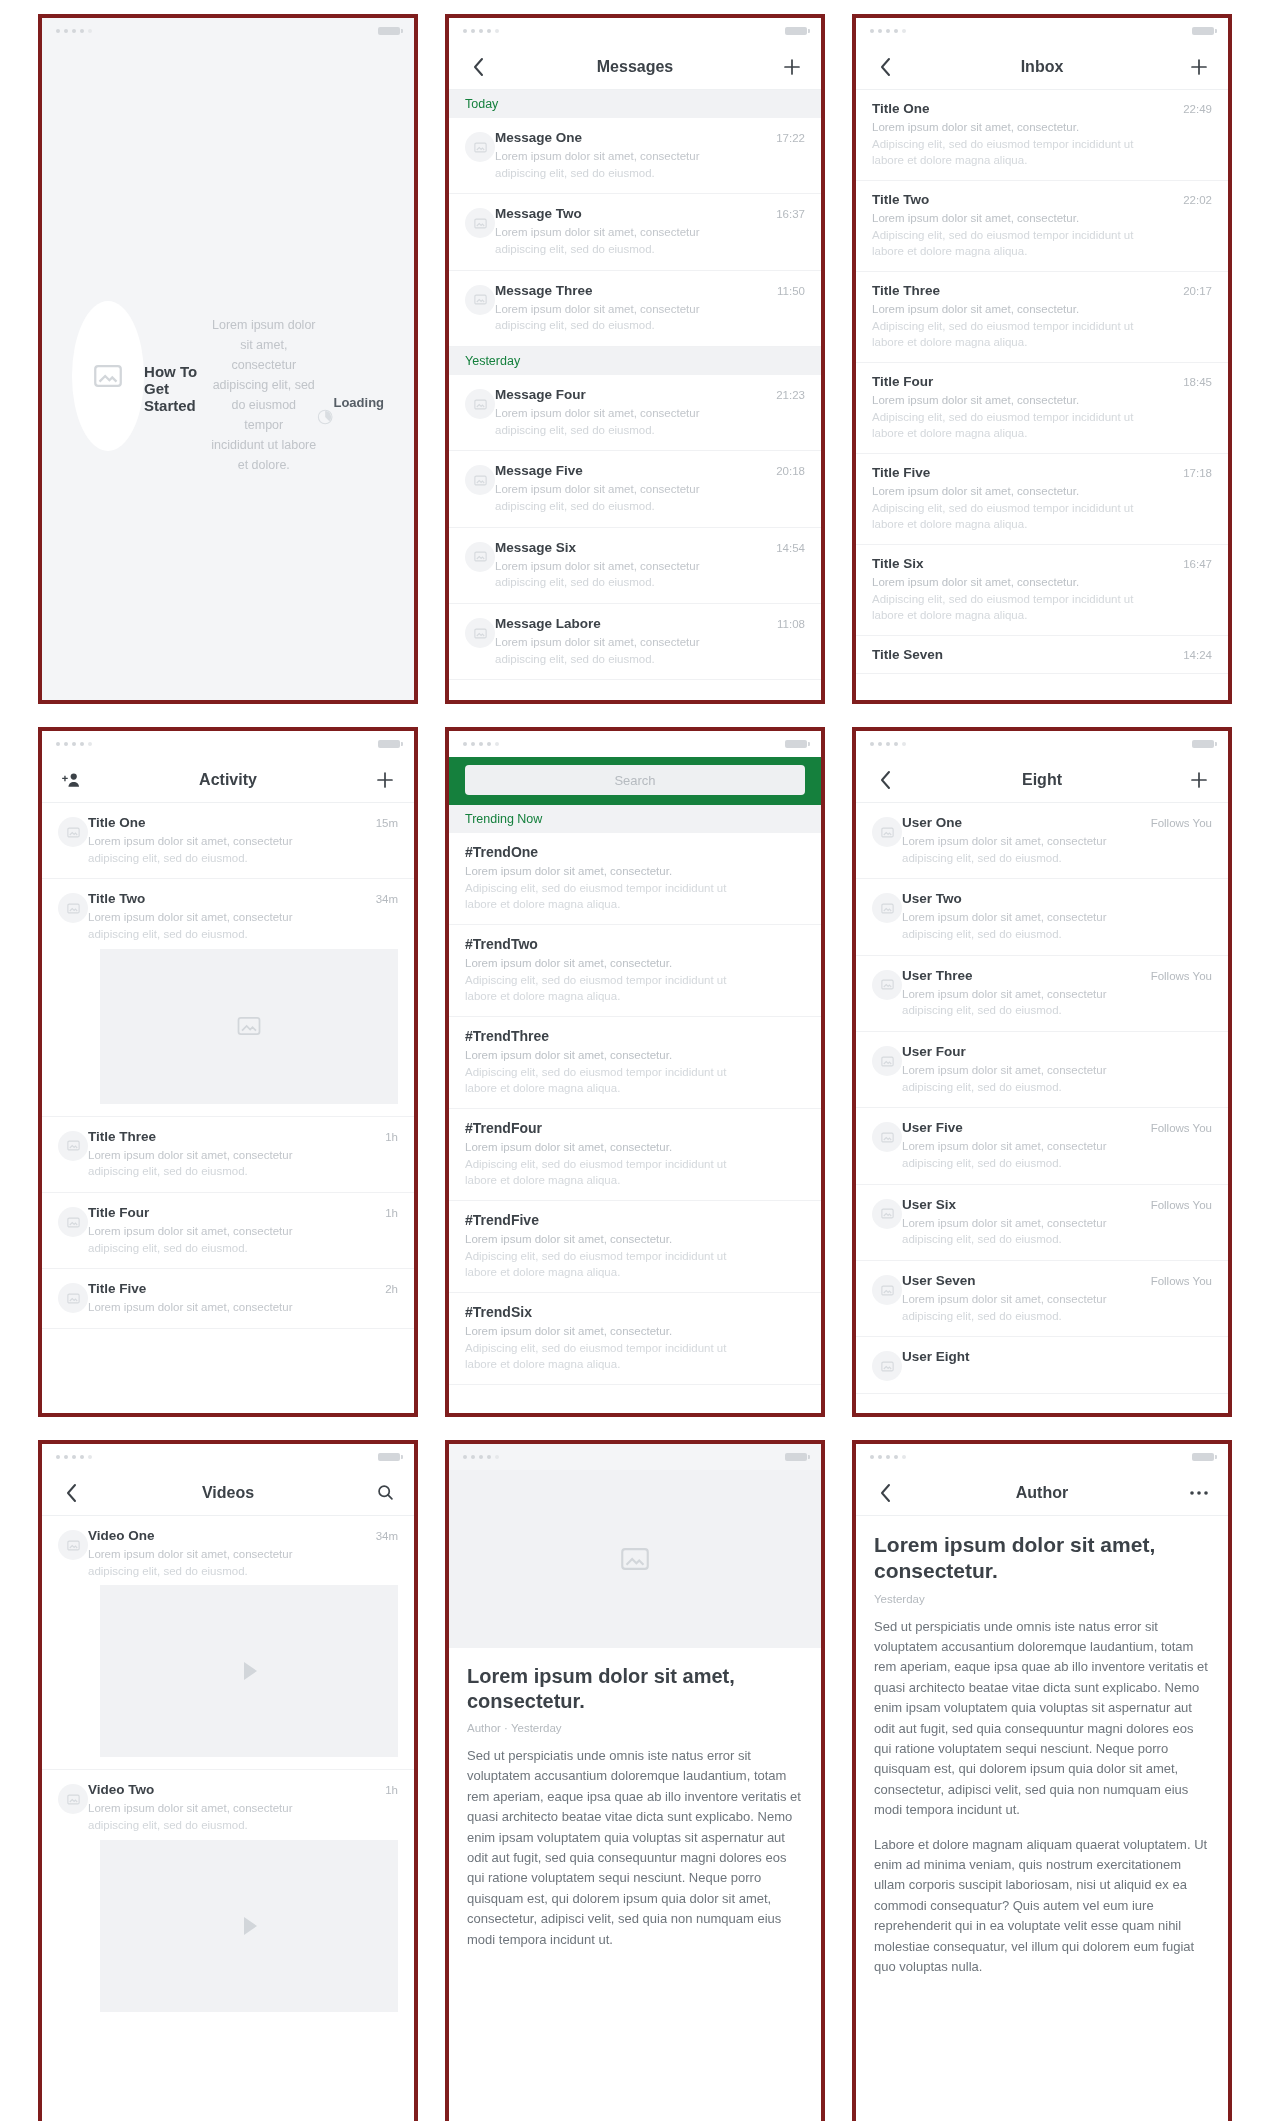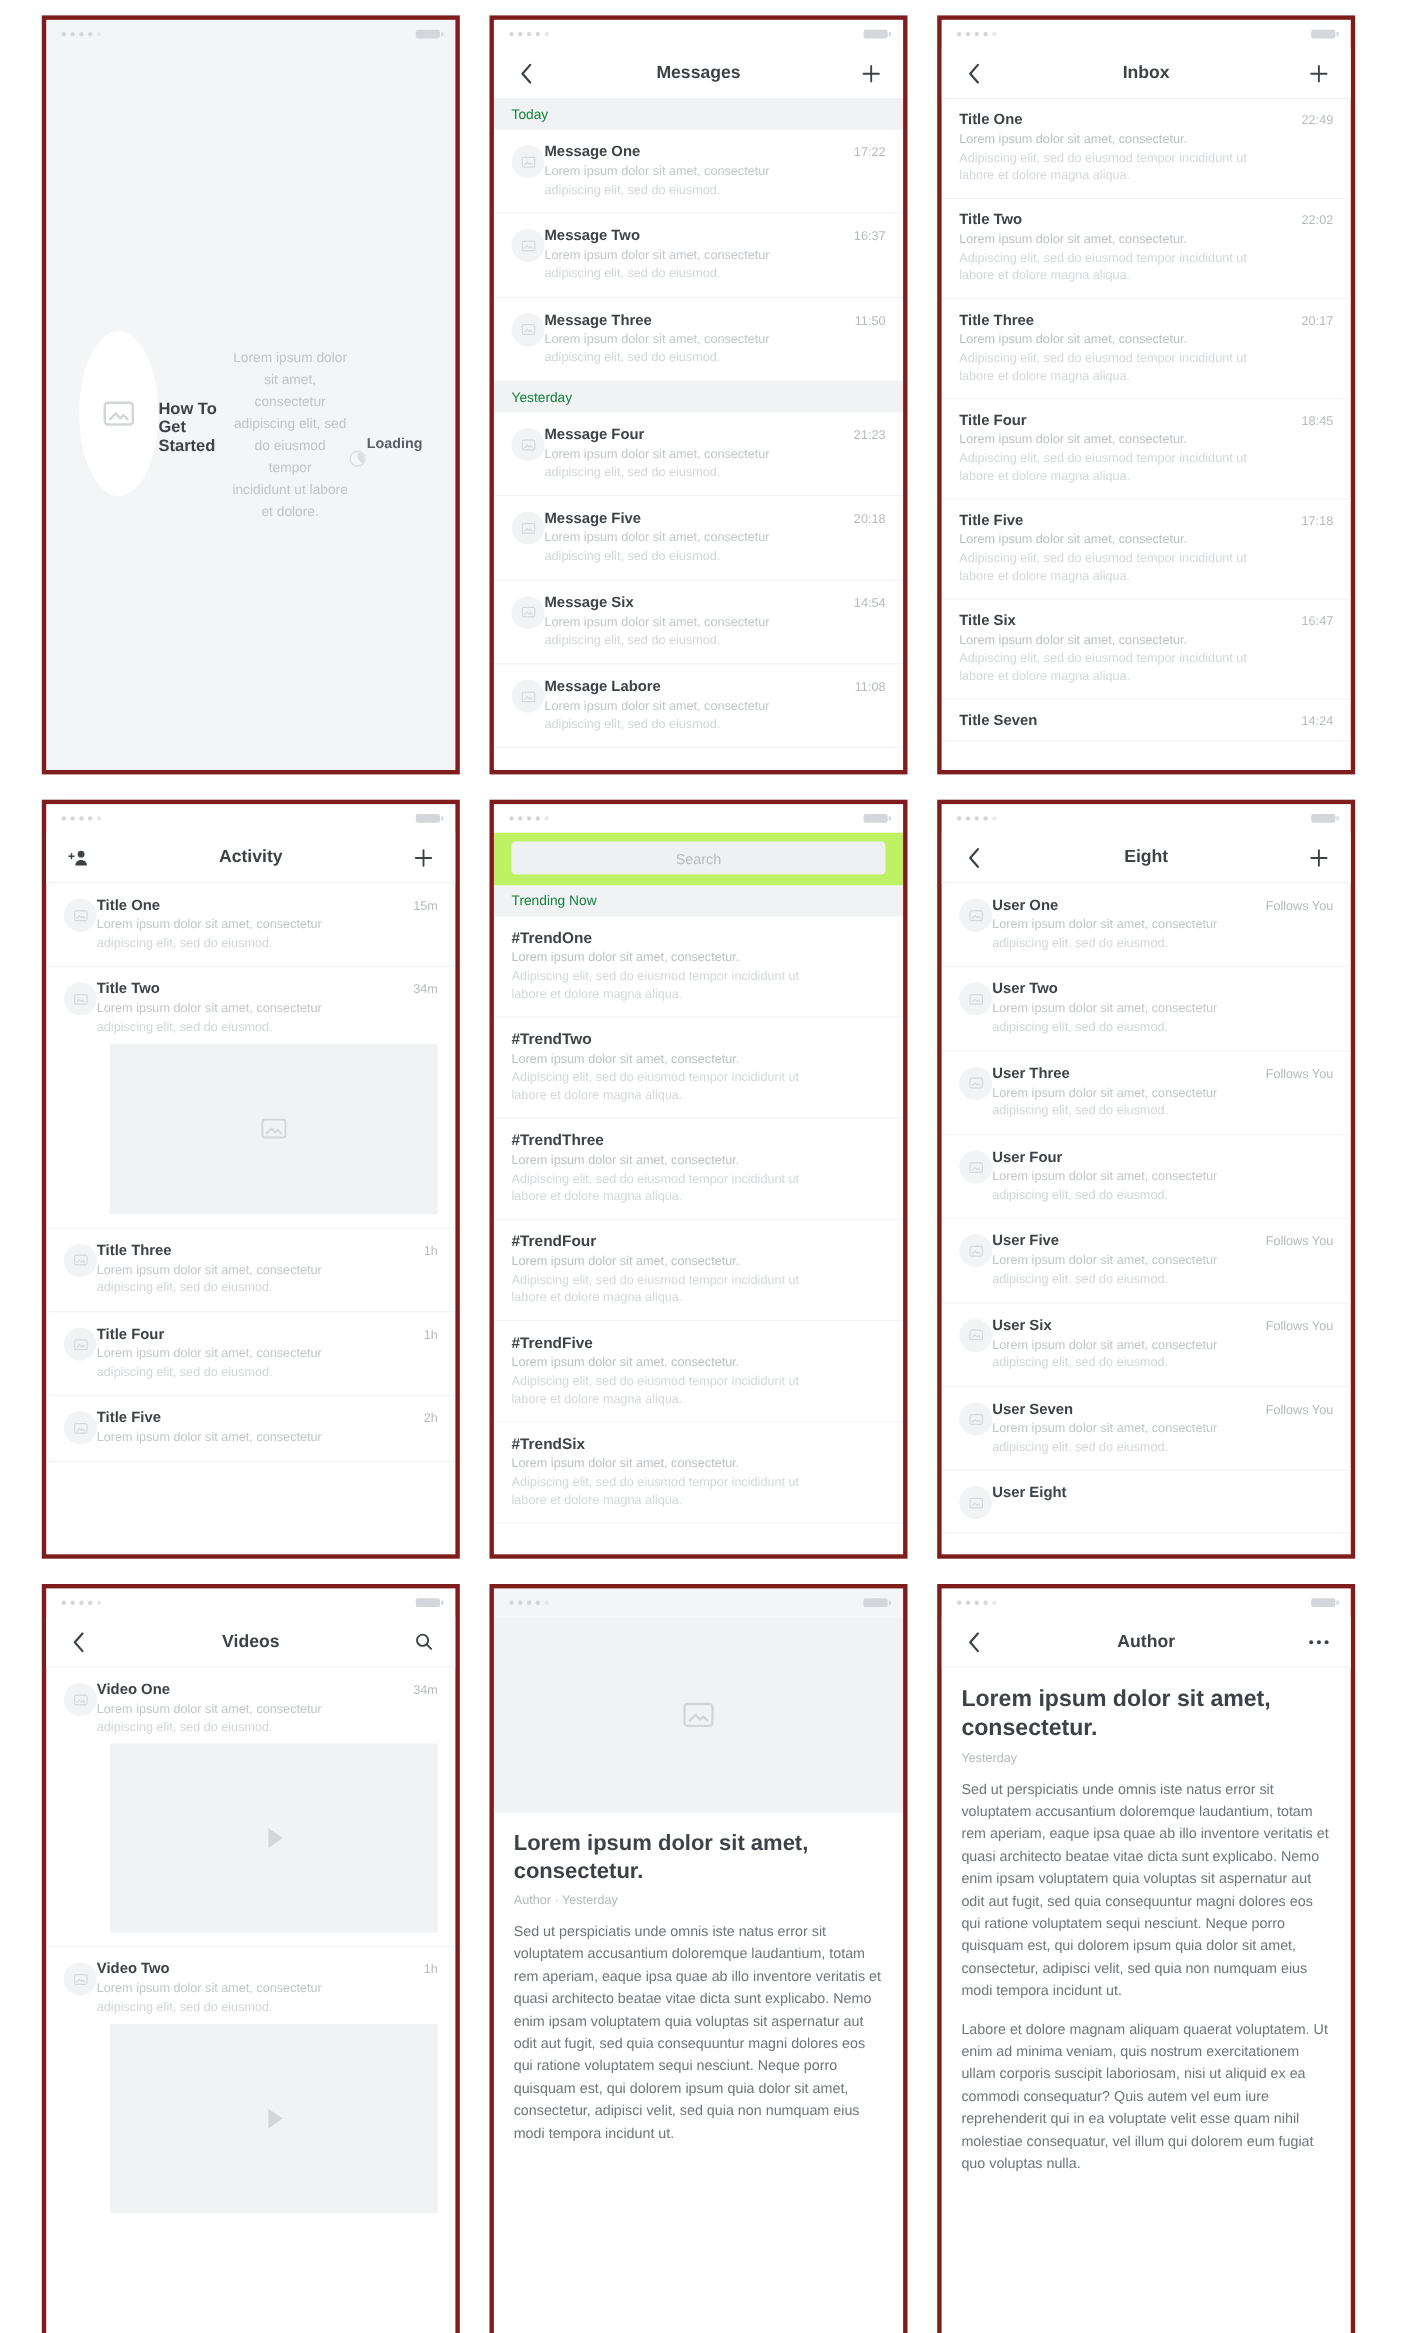--- a/index.html
+++ b/index.html
@@ -99,21 +99,21 @@
   
   .irow { padding: 11px 16px; border-bottom: 1px solid #f0f1f3; }
   .irow-top { display:flex; align-items: baseline; gap: 8px; }
   .irow-title { font-size: 13.5px; font-weight: bold; color: #3c4248; flex: 1 1 auto; }
   .irow-time { font-size: 11.5px; color: #b5babf; }
   .irow-sub { font-size: 11.5px; line-height: 1.45; margin-top: 3px; color: #c2c6cb; }
   .irow-sub .l1 { color: #bcc1c6; }
   .irow-sub .l2 { color: #d4d8dc; }
 
   
-  .searchwrap { padding: 8px 16px 10px; background: #bef264; }
+  .searchwrap { padding: 8px 16px 10px; background: #15803d; }
   .searchfield {
     height: 30px; border-radius: 4px; background: #eef0f2;
     display:flex; align-items:center; justify-content:center;
     font-size: 13px; color: #b6bbc0;
   }
 
   
   .trend { padding: 11px 16px; border-bottom: 1px solid #f0f1f3; }
   .trend-title { font-size: 14px; font-weight: bold; color: #3c4248; }
   .trend-sub { font-size: 11.5px; line-height: 1.45; margin-top: 3px; color: #c2c6cb; }

